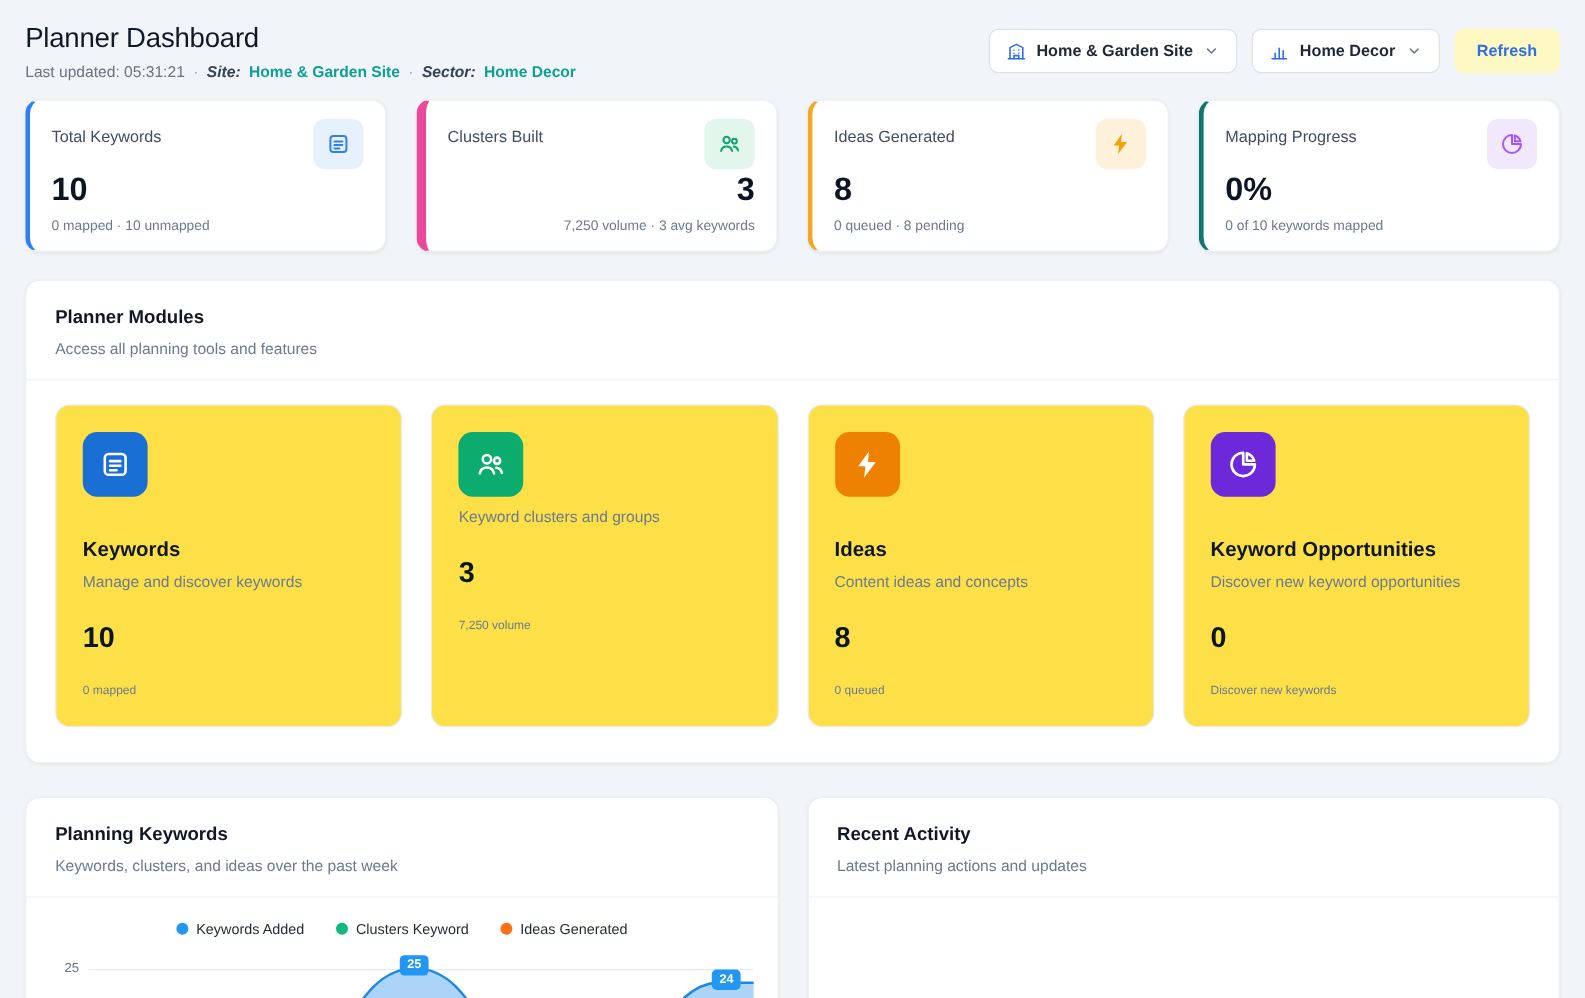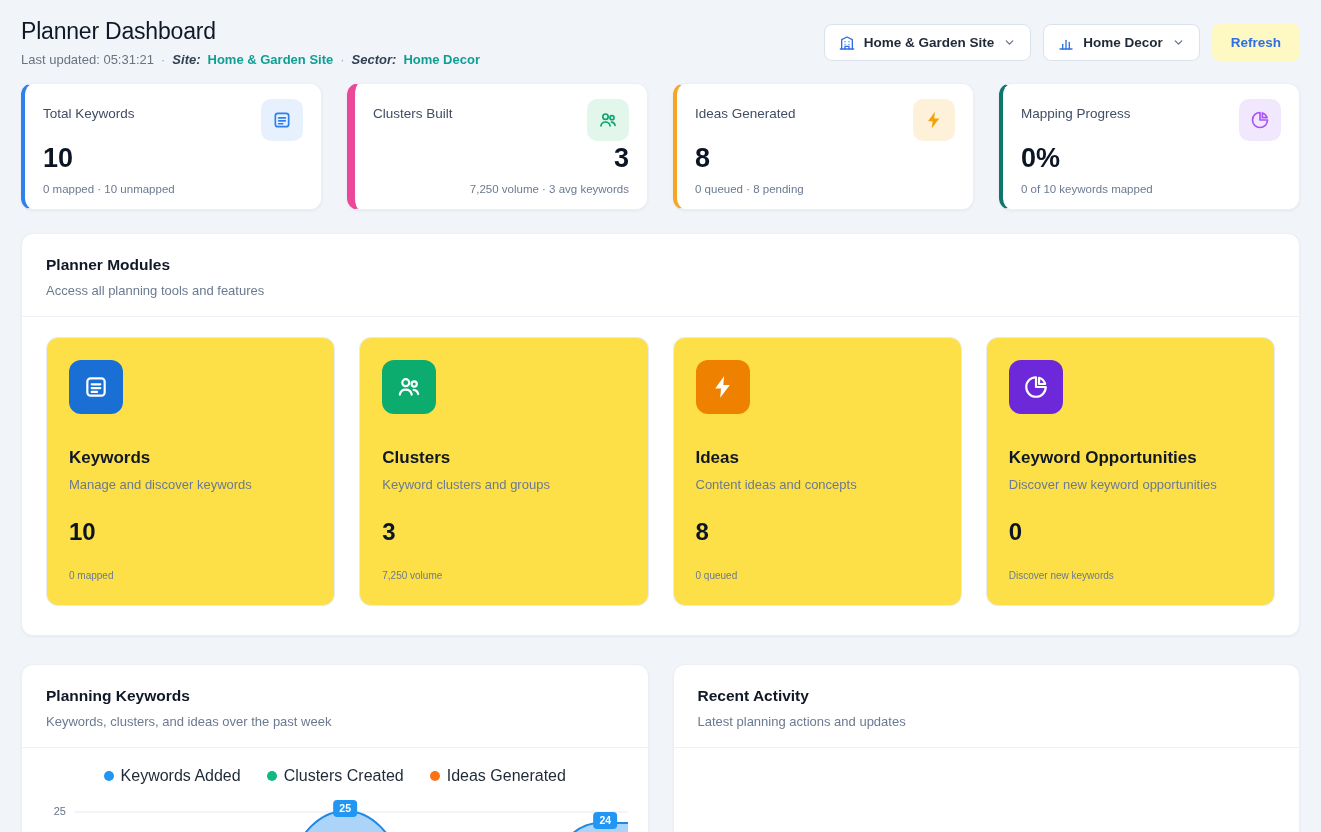--- a/index.html
+++ b/index.html
@@ -80,21 +80,21 @@
   .module-title { margin-top: 34px; font-size: 17px; font-weight: 700; color: #101828; }
   .module-desc { margin-top: 9px; font-size: 13px; color: #6b7a90; }
   .module-value { margin-top: 26px; font-size: 24px; font-weight: 800; color: #0b1524; }
   .module-detail { margin-top: 24px; font-size: 10px; color: #6b7a90; }
 
   
   .bottom-row { margin-top: 28px; display: grid; grid-template-columns: 1fr 1fr; gap: 24px; align-items: start; }
   .bottom-row .panel { min-height: 330px; }
 
   .legend { display: flex; justify-content: center; gap: 26px; padding-top: 19px; }
-  .legend-item { display: flex; align-items: center; gap: 7px; font-size: 16px; color: #1f2937; cursor: pointer; }
+  .legend-item { display: flex; align-items: center; gap: 7px; font-size: 12px; color: #1f2937; cursor: pointer; }
   .legend-dot { width: 10px; height: 10px; border-radius: 50%; }
   .legend-dot.blue { background: #2196f3; }
   .legend-dot.green { background: #10b981; }
   .legend-dot.orange { background: #f97316; }
 
   .chart-area { display: flex; align-items: flex-start; padding: 8px 20px 0 16px; }
   .y-tick { width: 28px; text-align: right; font-size: 11px; color: #64748b; padding-top: 12px; flex: none; }
   .chart-wrap { position: relative; flex: 1; height: 120px; margin-left: 8px; }
   .chart-wrap svg { position: absolute; inset: 0; width: 100%; height: 100%; }
   .point-badge {
@@ -255,21 +255,20 @@
 
       <div class="module-tile">
         <div class="module-icon green">
           <svg viewBox="0 0 24 24" fill="none" stroke="currentColor" stroke-width="2" stroke-linecap="round" stroke-linejoin="round">
             <circle cx="9" cy="8" r="3.2"></circle>
               <path d="M3.5 19c.6-3 2.8-4.6 5.5-4.6s4.9 1.6 5.5 4.6"></path>
               <circle cx="16.8" cy="9.2" r="2.4"></circle>
               <path d="M16.2 14.6c2.3.2 3.8 1.6 4.3 3.9"></path>
           </svg>
         </div>
-        <div class="module-title">Clusters</div>
         <div class="module-desc">Keyword clusters and groups</div>
         <div class="module-value">3</div>
         <div class="module-detail">7,250 volume</div>
       </div>
 
       <div class="module-tile">
         <div class="module-icon orange">
           <svg viewBox="0 0 24 24" fill="currentColor">
               <path d="M13 2 4.8 13.4h5.4L9.4 22l8.9-11.9h-6L13 2z"></path>
             </svg>
@@ -304,21 +303,21 @@
         <div class="panel-sub">Keywords, clusters, and ideas over the past week</div>
       </div>
 
       <div class="legend">
         <div class="legend-item">
           <span class="legend-dot blue"></span>
           <span>Keywords Added</span>
         </div>
         <div class="legend-item">
           <span class="legend-dot green"></span>
-          <span>Clusters Created</span>
+          <span>Clusters Keyword</span>
         </div>
         <div class="legend-item">
           <span class="legend-dot orange"></span>
           <span>Ideas Generated</span>
         </div>
       </div>
 
       <div class="chart-area">
         <div class="y-tick">25</div>
         <div class="chart-wrap">

